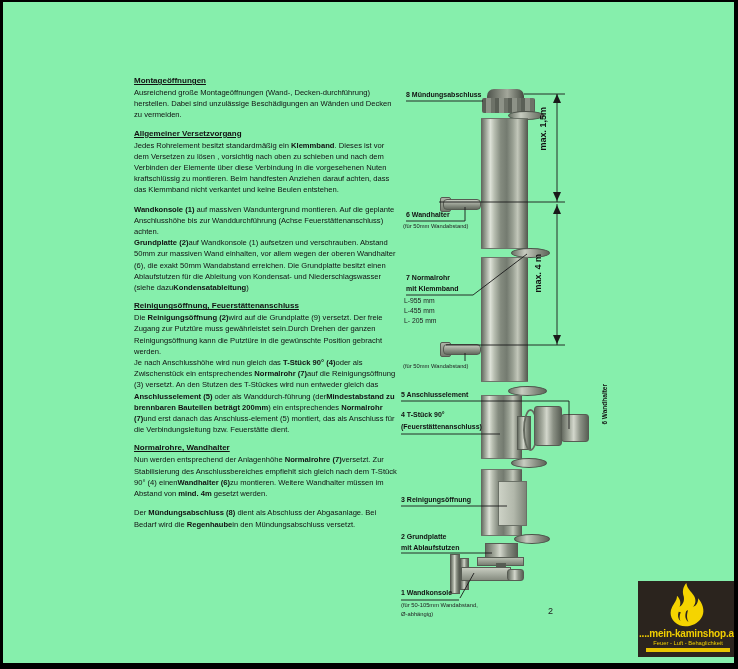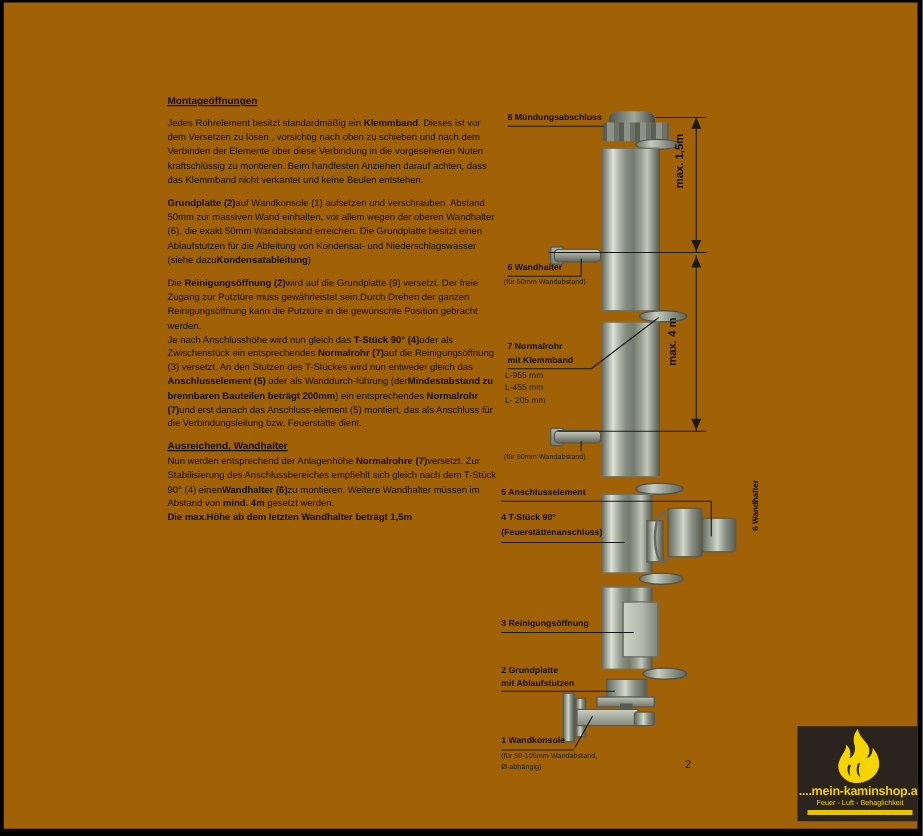--- a/index.html
+++ b/index.html
@@ -1,18 +1,18 @@
 <!DOCTYPE html>
 <html><head>
 <meta charset="utf-8">
 <style>
   html,body{margin:0;padding:0;background:#777;}
   #canvas{position:relative;width:738px;height:669px;background:#000;overflow:hidden;
           font-family:"Liberation Sans",sans-serif;}
-  #page{position:absolute;left:3px;top:2px;right:4px;bottom:6px;background:#a16207;overflow:hidden;}
+  #page{position:absolute;left:3px;top:2px;right:4px;bottom:6px;background:#86efac;overflow:hidden;}
   
   #text-column{position:absolute;left:131px;top:74px;width:263px;color:#111;}
   .section{margin-bottom:8px;}
   .sec-h{font-size:8px;font-weight:bold;text-decoration:underline;margin-bottom:2px;}
   .sec-p{font-size:7.6px;line-height:11.2px;margin:0;}
   .sec-p .b{font-weight:bold;}
   
   .plabel{position:absolute;font-size:7px;font-weight:bold;color:#111;white-space:nowrap;}
   .psub{position:absolute;font-size:5.8px;color:#222;white-space:nowrap;}
   .plen{position:absolute;font-size:6.8px;color:#222;white-space:nowrap;}
@@ -48,37 +48,41 @@
 </style>
 </head>
 <body>
 
 <div id="canvas">
   <div id="page">
 
     <div id="text-column">
         <div class="section">
           <div class="sec-h">Montageöffnungen</div>
+          <p class="sec-p"><span>Ausreichend große Montageöffnungen (Wand-, Decken-durchführung) herstellen. Dabei sind unzulässige Beschädigungen an Wänden und Decken zu vermeiden.</span></p>
         </div>
         <div class="section">
+          <div class="sec-h">Allgemeiner Versetzvorgang</div>
           <p class="sec-p"><span>Jedes Rohrelement besitzt standardmäßig ein </span><span class="b">Klemmband</span><span>. Dieses ist vor dem Versetzen zu lösen , vorsichtig nach oben zu schieben und nach dem Verbinden der Elemente  über diese Verbindung  in die vorgesehenen Nuten  kraftschlüssig zu montieren. Beim handfesten Anziehen darauf  achten, dass das Klemmband nicht verkantet und keine Beulen entstehen.</span></p>
         </div>
         <div class="section">
+          <p class="sec-p"><span class="b">Wandkonsole (1)</span><span> auf massiven Wanduntergrund montieren. Auf die geplante Anschlusshöhe bis zur Wanddurchführung (Achse Feuerstättenanschluss) achten.</span></p>
           <p class="sec-p"><span class="b">Grundplatte (2)</span><span>auf Wandkonsole (1) aufsetzen und  verschrauben. Abstand 50mm zur massiven Wand einhalten, vor allem wegen der oberen Wandhalter (6), die exakt 50mm Wandabstand  erreichen. Die Grundplatte besitzt einen Ablaufstutzen für die  Ableitung von Kondensat- und Niederschlagswasser (siehe dazu</span><span class="b">Kondensatableitung</span><span>)</span></p>
         </div>
         <div class="section">
+          <div class="sec-h">Reinigungsöffnung, Feuerstättenanschluss</div>
           <p class="sec-p"><span>Die </span><span class="b">Reinigungsöffnung (2)</span><span>wird auf die Grundplatte (9) versetzt. Der freie Zugang zur Putztüre muss  gewährleistet sein.Durch Drehen der ganzen Reinigungsöffnung kann die Putztüre in die  gewünschte Position gebracht werden.</span></p>
           <p class="sec-p"><span>Je nach Anschlusshöhe wird nun gleich das  </span><span class="b">T-Stück 90° (4)</span><span>oder als Zwischenstück ein entsprechendes </span><span class="b">Normalrohr (7)</span><span>auf die Reinigungsöffnung  (3) versetzt. An den Stutzen des T-Stückes  wird nun entweder gleich das  </span><span class="b">Anschlusselement (5)</span><span> oder als Wanddurch-führung (der</span><span class="b">Mindestabstand zu brennbaren Bauteilen beträgt 200mm</span><span>) ein entsprechendes </span><span class="b">Normalrohr (7)</span><span>und erst danach das  Anschluss-element (5) montiert, das  als  Anschluss  für die Verbindungsleitung bzw. Feuerstätte dient.</span></p>
         </div>
         <div class="section">
-          <div class="sec-h">Ausreichend, Wandhalter</div>
+          <div class="sec-h">Normalrohre, Wandhalter</div>
           <p class="sec-p"><span>Nun werden entsprechend der Anlagenhöhe </span><span class="b">Normalrohre (7)</span><span>versetzt. Zur Stabilisierung des  Anschlussbereiches empfiehlt sich gleich nach dem T-Stück 90° (4) einen</span><span class="b">Wandhalter (6)</span><span>zu montieren.  Weitere Wandhalter müssen im Abstand von </span><span class="b">mind. 4m</span><span> gesetzt werden.</span></p>
-          <p class="sec-p"><span class="b">Die max.Höhe ab dem letzten Wandhalter beträgt 1,5m</span></p>
         </div>
         <div class="section">
+          <p class="sec-p"><span>Der </span><span class="b">Mündungsabschluss (8)</span><span> dient als Abschluss der Abgasanlage. Bei Bedarf wird die </span><span class="b">Regenhaube</span><span>in den Mündungsabschluss versetzt.</span></p>
         </div>
       </div>
 
     <div class="capdome" style="left:484px;top:87px;width:37px;height:11px;"></div>
     <div class="capband" style="left:479px;top:96px;width:53px;height:15px;"></div>
     <div class="clamp" style="left:505px;top:109px;width:34px;height:7px;"></div>
     <div class="pipe" style="left:478px;top:116px;width:47px;height:129px;"></div>
     <div class="bracketcap" style="left:437px;top:195px;width:9px;height:13px;"></div>
     <div class="bracketbar" style="left:440px;top:197px;width:36px;height:9px;"></div>
     <div class="clamp" style="left:508px;top:246px;width:37px;height:8px;"></div>

